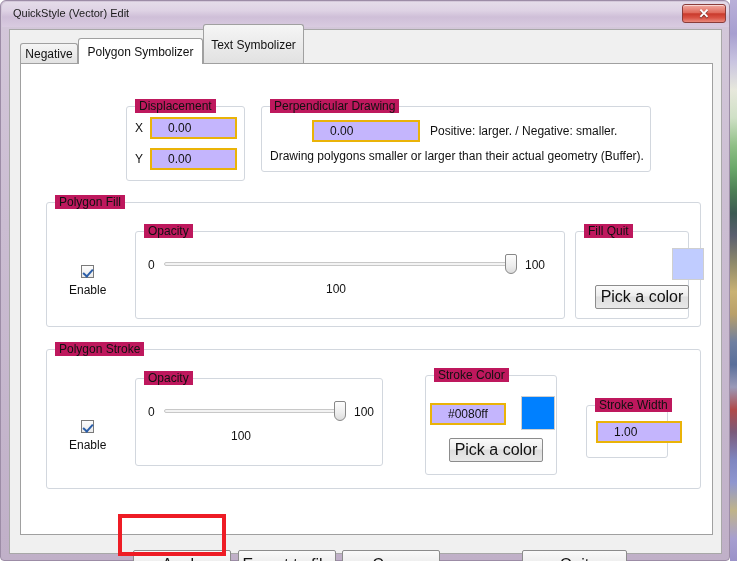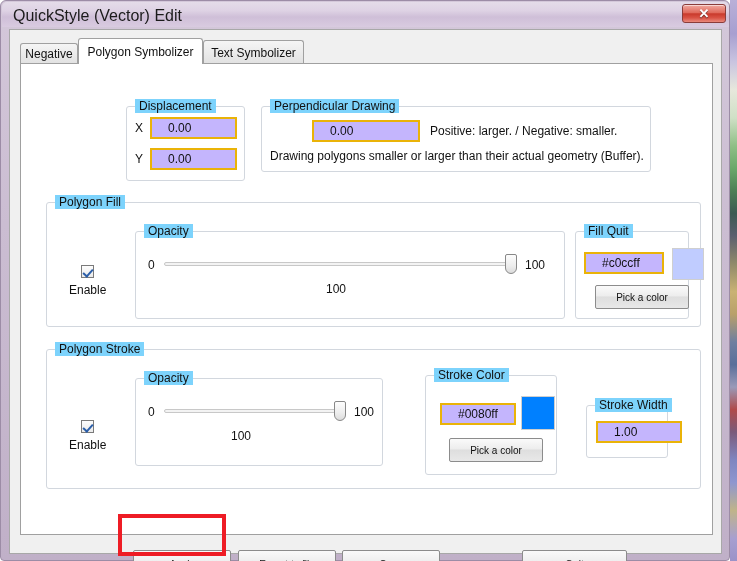--- a/index.html
+++ b/index.html
@@ -41,21 +41,21 @@
   #title-bar {
     position: absolute;
     left: 1px; top: 1px; width: 727px; height: 25px;
     background: linear-gradient(180deg, #e4dce9 0%, #ded2e4 35%, #cfbfd8 60%, #d9cbe0 100%);
     border-radius: 5px 5px 0 0;
     overflow: hidden;
   }
   #title-text {
     position: absolute;
     left: 11px; top: 5px;
-    font-size: 16px;
+    font-size: 11px;
     color: #1b1b1b;
     white-space: nowrap;
   }
   #close-button {
     position: absolute;
     right: 3px; top: 2px;
     width: 44px; height: 19px;
     border-radius: 3px;
     border: 1px solid #8a3d3a;
     background: linear-gradient(180deg, #f0a9a0 0%, #e06a5c 45%, #c93a2c 52%, #d95244 75%, #e9897c 100%);
@@ -101,41 +101,41 @@
     justify-content: center;
     cursor: pointer;
     white-space: nowrap;
   }
   .tab.active {
     background: #ffffff;
     z-index: 5;
   }
   #tab-general   { left: 0px;   width: 58px;  height: 21px; }
   #tab-polygon   { left: 58px;  width: 125px; height: 26px; }
-  #tab-text      { left: 183px; width: 101px; height: 24px; }
+  #tab-text      { left: 183px; width: 101px; height: 40px; }
 
   
   #tab-panel {
     position: absolute;
     left: 10px; top: 33px;
     width: 693px; height: 472px;
     background: #ffffff;
     border: 1px solid #a0a0a0;
   }
 
   
   .group {
     position: absolute;
     border: 1px solid #d2d7de;
     border-radius: 3px;
   }
   .group > .legend {
     position: absolute;
     top: -8px; left: 8px;
-    background: #7dd3fc;
+    background: #be185d;
     padding: 0 4px;
     font-size: 12px;
     color: #111;
     white-space: nowrap;
   }
 
   
   .textbox {
     position: absolute;
     background: #c4b5fd;
@@ -159,21 +159,21 @@
     color: #111;
     white-space: nowrap;
   }
 
   
   .button {
     position: absolute;
     background: linear-gradient(180deg, #fafafa 0%, #ededed 45%, #dedede 50%, #e8e8e8 100%);
     border: 1px solid #8c8c8c;
     border-radius: 2px;
-    font-size: 10px;
+    font-size: 16px;
     color: #111;
     display: flex;
     align-items: center;
     justify-content: center;
     cursor: pointer;
     white-space: nowrap;
   }
 
   
   .checkrow {
@@ -294,21 +294,20 @@
           <div class="slider" style="left:28px; top:22px; width:353px;">
             <div class="track"></div>
             <div class="handle" style="left:341px;"></div>
           </div>
           <div class="statictext" style="left:389px; top:26px;">100</div>
           <div class="statictext" style="left:190px; top:50px;">100</div>
         </div>
 
         <div class="group" style="left:528px; top:28px; width:114px; height:88px;">
           <div class="legend">Fill Quit</div>
-          <div class="textbox" style="left:8px; top:20px; width:80px; height:22px;">#c0ccff</div>
           <div class="swatch" id="fill-swatch" style="left: 96px; top: 16px; width: 32px; height: 32px; background: rgb(192, 204, 255);"></div>
           <div class="button" style="left:19px; top:53px; width:94px; height:24px;">Pick a color</div>
         </div>
       </div>
 
       <div class="group" style="left:25px; top:285px; width:655px; height:140px;">
         <div class="legend">Polygon Stroke</div>
 
         <div class="checkrow" style="left:22px; top:70px;">
           <span class="checkbox"></span>
@@ -321,21 +320,21 @@
           <div class="slider" style="left:28px; top:22px; width:182px;">
             <div class="track"></div>
             <div class="handle" style="left:170px;"></div>
           </div>
           <div class="statictext" style="left:218px; top:26px;">100</div>
           <div class="statictext" style="left:95px; top:50px;">100</div>
         </div>
 
         <div class="group" style="left:378px; top:25px; width:132px; height:100px;">
           <div class="legend">Stroke Color</div>
-          <div class="textbox" style="left:14px; top:27px; width:76px; height:22px;">#0080ff</div>
+          <div class="textbox" style="left:4px; top:27px; width:76px; height:22px;">#0080ff</div>
           <div class="swatch" id="stroke-swatch" style="left: 95px; top: 20px; width: 34px; height: 34px; background: rgb(0, 128, 255);"></div>
           <div class="button" style="left:23px; top:62px; width:94px; height:24px;">Pick a color</div>
         </div>
 
         <div class="group" style="left:539px; top:55px; width:82px; height:53px;">
           <div class="legend">Stroke Width</div>
           <div class="textbox" style="left:9px; top:15px; width:86px; height:22px;">1.00</div>
         </div>
       </div>
 

